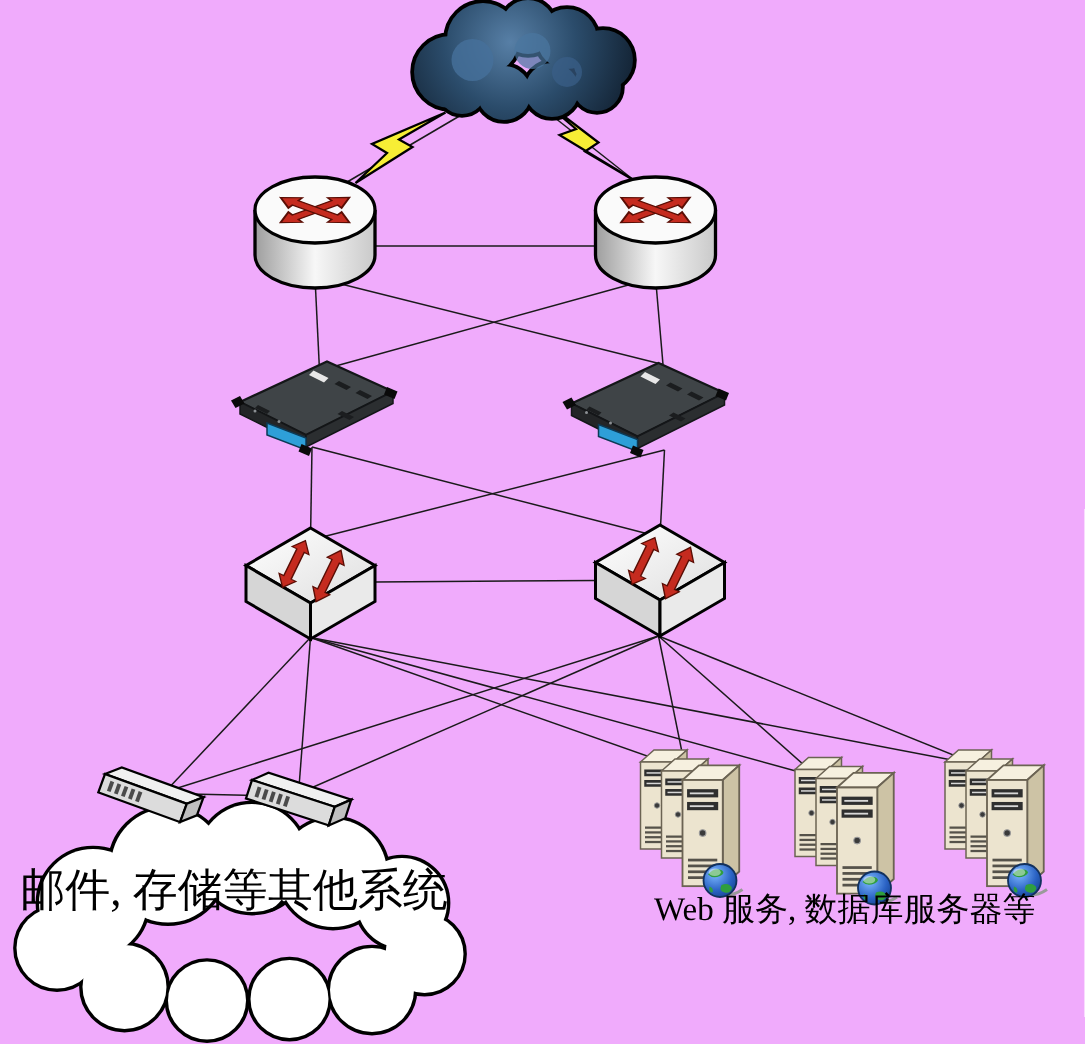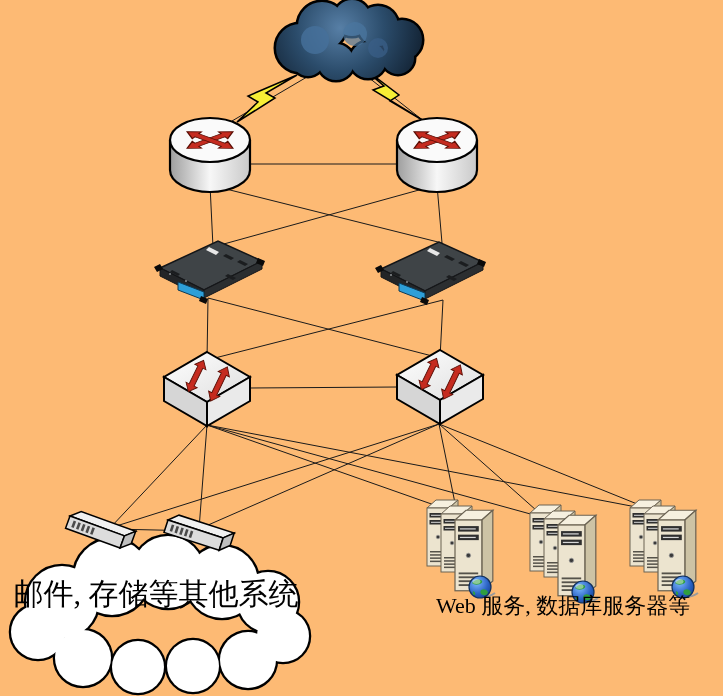--- a/index.html
+++ b/index.html
@@ -1,16 +1,16 @@
 <!DOCTYPE html>
 <html><head>
 <meta charset="utf-8">
 <style>
   html,body{margin:0;padding:0;background:#fff;}
-  #stage{position:relative;width:723px;height:696px;background:#fdba74;overflow:hidden;
+  #stage{position:relative;width:723px;height:696px;background:#f0abfc;overflow:hidden;
          font-family:"Liberation Serif","DejaVu Serif",serif;}
   #topo-svg{position:absolute;left:0;top:0;}
   .diagram-label{position:absolute;color:#000;text-align:center;}
   #other-systems-label{left:12px;top:572px;width:288px;font-size:30px;line-height:1.45;}
   #server-caption{left:436px;top:591px;width:292px;font-size:22px;text-align:left;white-space:nowrap;}
 </style>
 </head>
 <body>
 
 <div id="stage">

